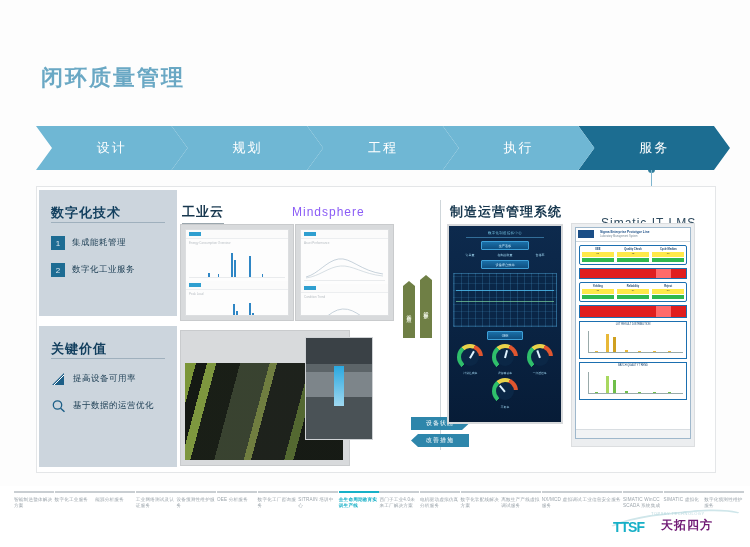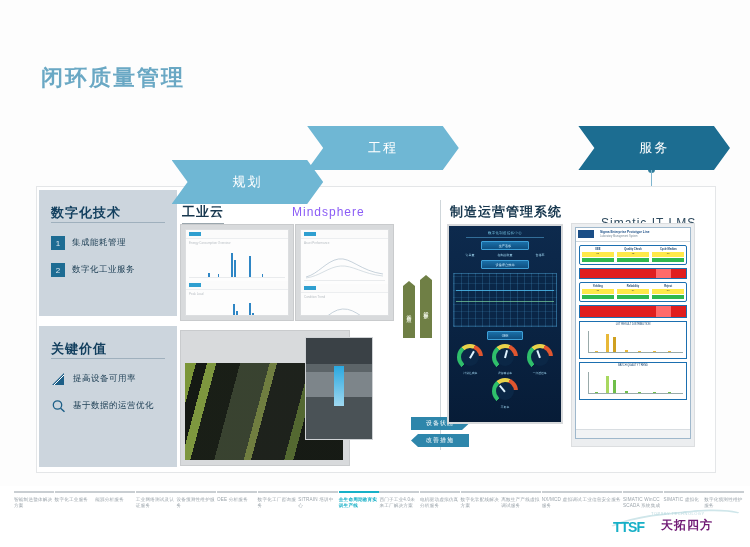--- a/index.html
+++ b/index.html
@@ -188,25 +188,31 @@
   .logo .sub{position:absolute;left:46px;top:3px;font-size:4px;color:#b9d9de;letter-spacing:.5px;}
 </style>
 </head>
 <body>
 
 <div id="slide">
 
   <div class="page-title">闭环质量管理</div>
 
   <div class="chev-band">
-      <div class="chev" style="left: 135.6px; width: 151.6px; background: rgb(111, 183, 212); z-index: 4; margin-top: 34px;">
+      <div class="chev first" style="left: 0px; width: 151.6px; background: rgb(111, 183, 212); z-index: 5;">
+        <span>设计</span>
+      </div>
+      <div class="chev" style="left: 135.6px; width: 151.6px; background: rgb(111, 183, 212); z-index: 4;">
         <span>规划</span>
       </div>
       <div class="chev" style="left: 271.2px; width: 151.6px; background: rgb(111, 183, 212); z-index: 3;">
         <span>工程</span>
+      </div>
+      <div class="chev" style="left: 406.8px; width: 151.6px; background: rgb(111, 183, 212); z-index: 2;">
+        <span>执行</span>
       </div>
       <div class="chev" style="left: 542.4px; width: 151.6px; background: rgb(28, 109, 145); z-index: 1;">
         <span>服务</span>
       </div>
     </div>
   <div class="chev-dot"></div>
   <div class="chev-connector"></div>
 
   <div class="content-frame"></div>
 

